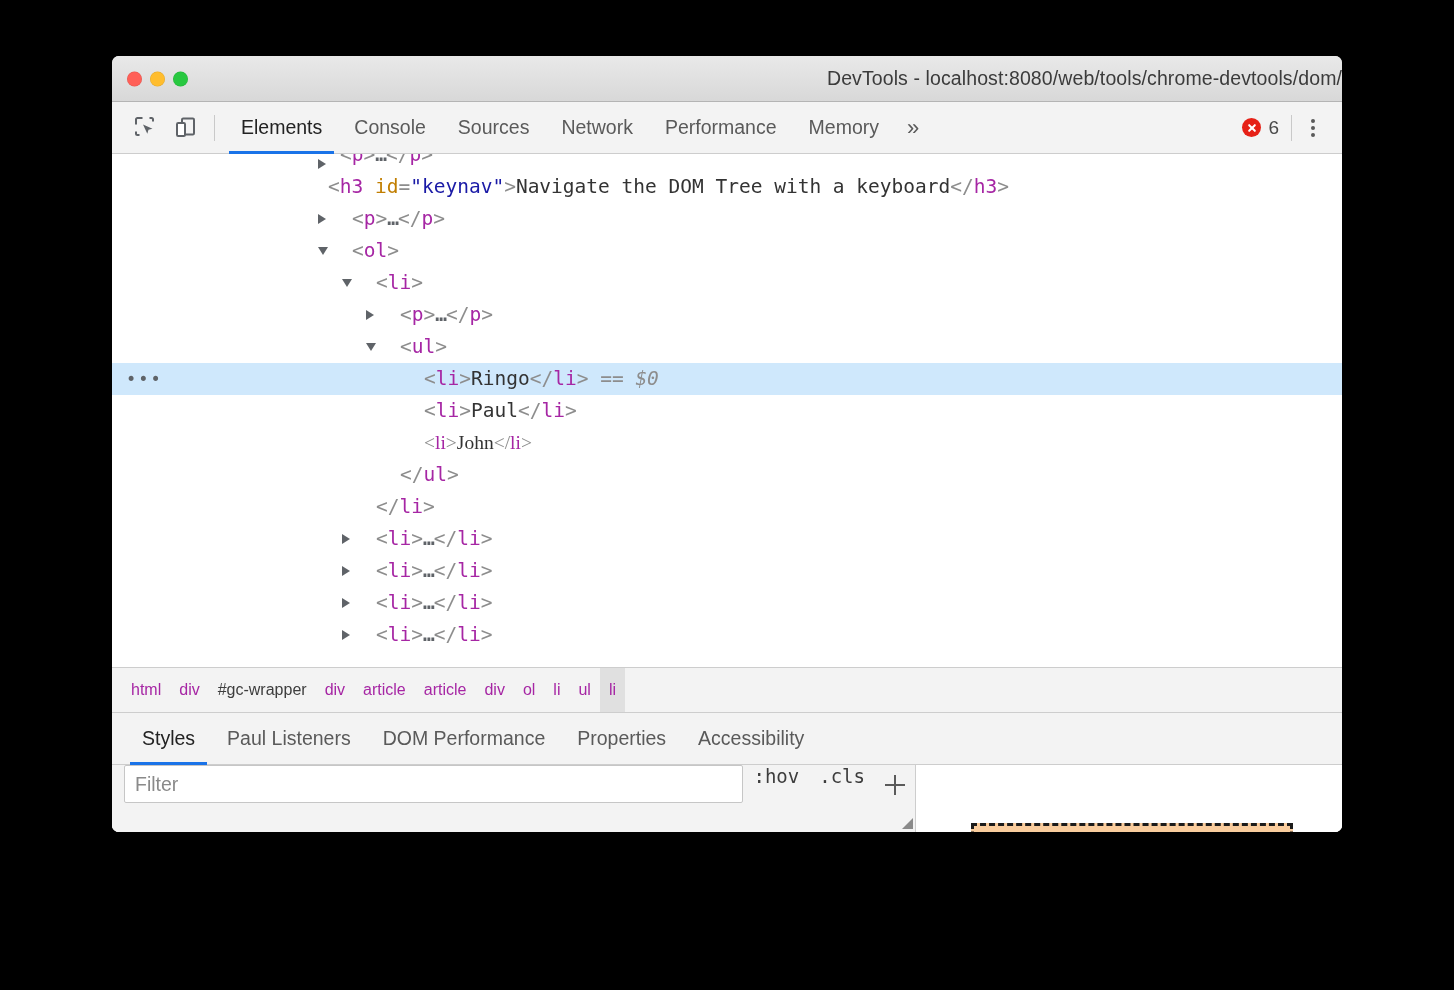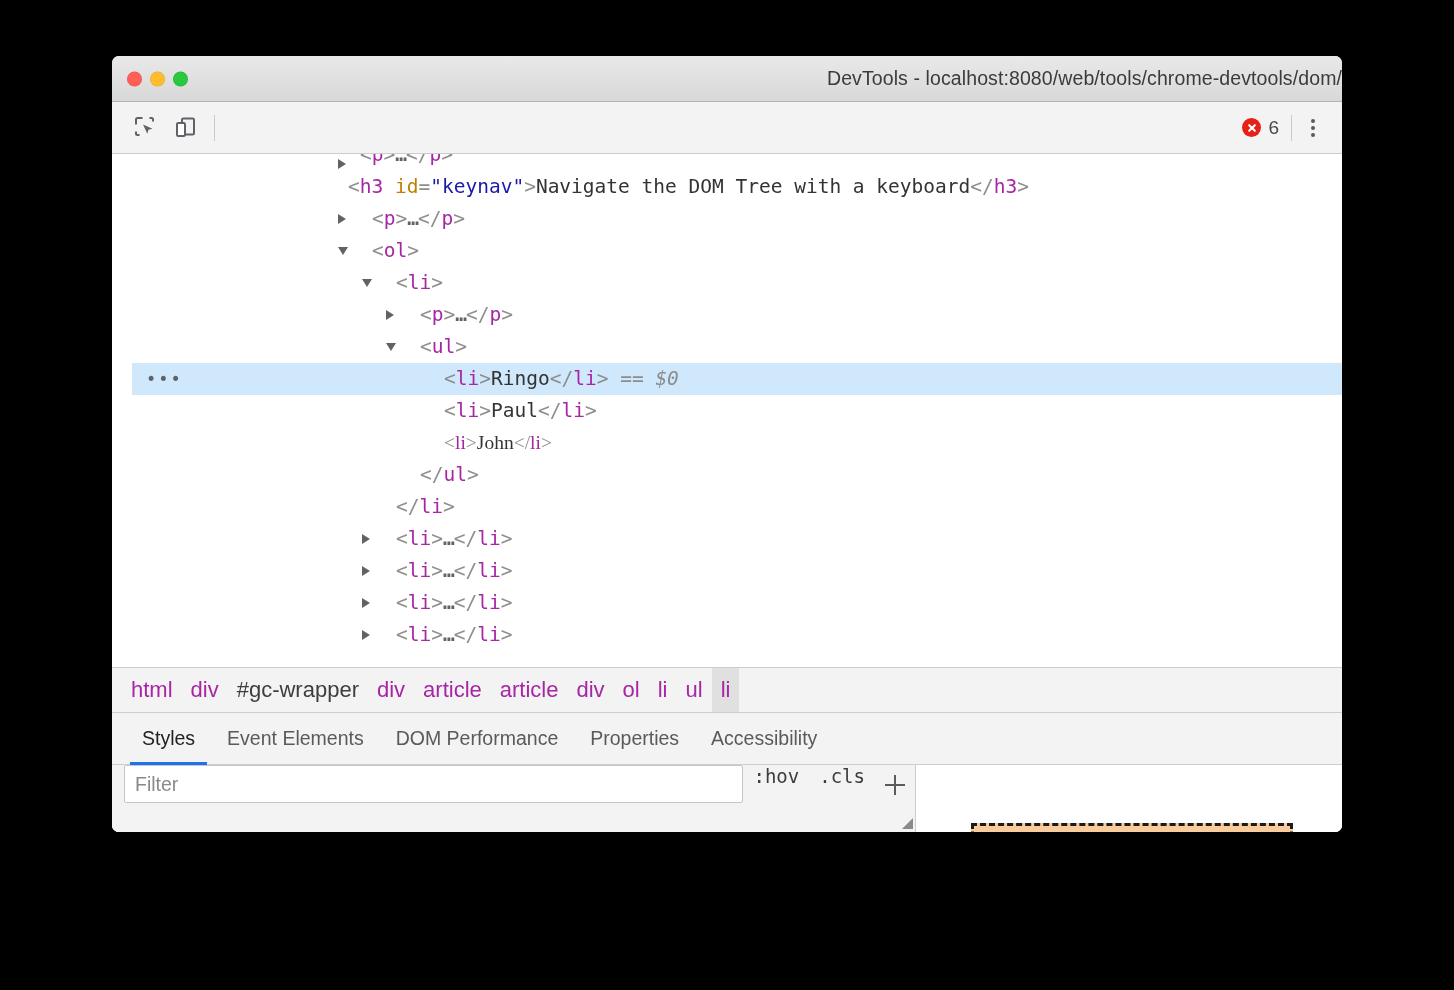--- a/index.html
+++ b/index.html
@@ -190,21 +190,20 @@
   #dom-tree {
     position: relative;
     height: 512px;
     background: #ffffff;
     overflow: hidden;
     font-family: "DejaVu Sans Mono", "Liberation Mono", monospace;
     font-size: 19.5px;
     line-height: 32px;
     color: #222222;
     padding-top: 1px;
-    margin-left: 20px;
   }
   .node {
     position: relative;
     height: 32px;
     white-space: nowrap;
     display: flex;
     align-items: center;
   }
   .node.selected { background: #cfe8fc; }
   .node-inner {
@@ -249,21 +248,21 @@
     background: #f3f3f3;
     border-top: 1px solid #cdcdcd;
     border-bottom: 1px solid #cdcdcd;
     display: flex;
     align-items: center;
     padding-left: 10px;
     box-sizing: border-box;
     overflow: hidden;
   }
   .crumb {
-    font-size: 22px;
+    font-size: 16px;
     padding: 0 9px;
     height: 100%;
     display: flex;
     align-items: center;
     color: #a626a4;
     cursor: default;
     white-space: nowrap;
   }
   .crumb.id   { color: #3d3d3d; }
   .crumb.sel  { background: #e0e0e0; }
@@ -402,20 +401,43 @@
         </svg>
       </div>
       <div class="tb-icon">
         <svg width="26" height="26" viewBox="0 0 26 26" aria-hidden="true">
           <rect x="9" y="3.5" width="12" height="16" rx="1.2" fill="none" stroke="#5f6368" stroke-width="2"></rect>
           <rect x="4" y="8" width="8" height="13" rx="1.2" fill="#ffffff" stroke="#5f6368" stroke-width="2"></rect>
         </svg>
       </div>
       <div class="tb-sep"></div>
 
+      <div id="tabs">
+        <div class="tab active">
+            <span>Elements</span>
+          </div>
+        <div class="tab">
+            <span>Console</span>
+          </div>
+        <div class="tab">
+            <span>Sources</span>
+          </div>
+        <div class="tab">
+            <span>Network</span>
+          </div>
+        <div class="tab">
+            <span>Performance</span>
+          </div>
+        <div class="tab">
+            <span>Memory</span>
+          </div>
+        <div class="tab more">
+            <span>»</span>
+          </div>
+      </div>
 
       <div id="toolbar-right">
         <div id="error-badge">
           <span class="err-circle"></span>
           <span id="error-count">6</span>
         </div>
         <div class="vsep"></div>
         <div id="kebab">
             <i></i>
             <i></i>
@@ -495,21 +517,21 @@
         <span class="crumb">article</span>
         <span class="crumb">div</span>
         <span class="crumb">ol</span>
         <span class="crumb">li</span>
         <span class="crumb">ul</span>
         <span class="crumb sel">li</span>
       </div>
 
     <div id="side-tabs">
         <div class="stab active">Styles</div>
-        <div class="stab">Event Elements</div>
+        <div class="stab">Paul Listeners</div>
         <div class="stab">DOM Performance</div>
         <div class="stab">Properties</div>
         <div class="stab">Accessibility</div>
       </div>
 
     <div id="styles-pane">
       <div id="styles-left">
         <input id="filter-input" type="text" placeholder="Filter" style="">
         <span class="mono-btn">:hov</span>
         <span class="mono-btn">.cls</span>

